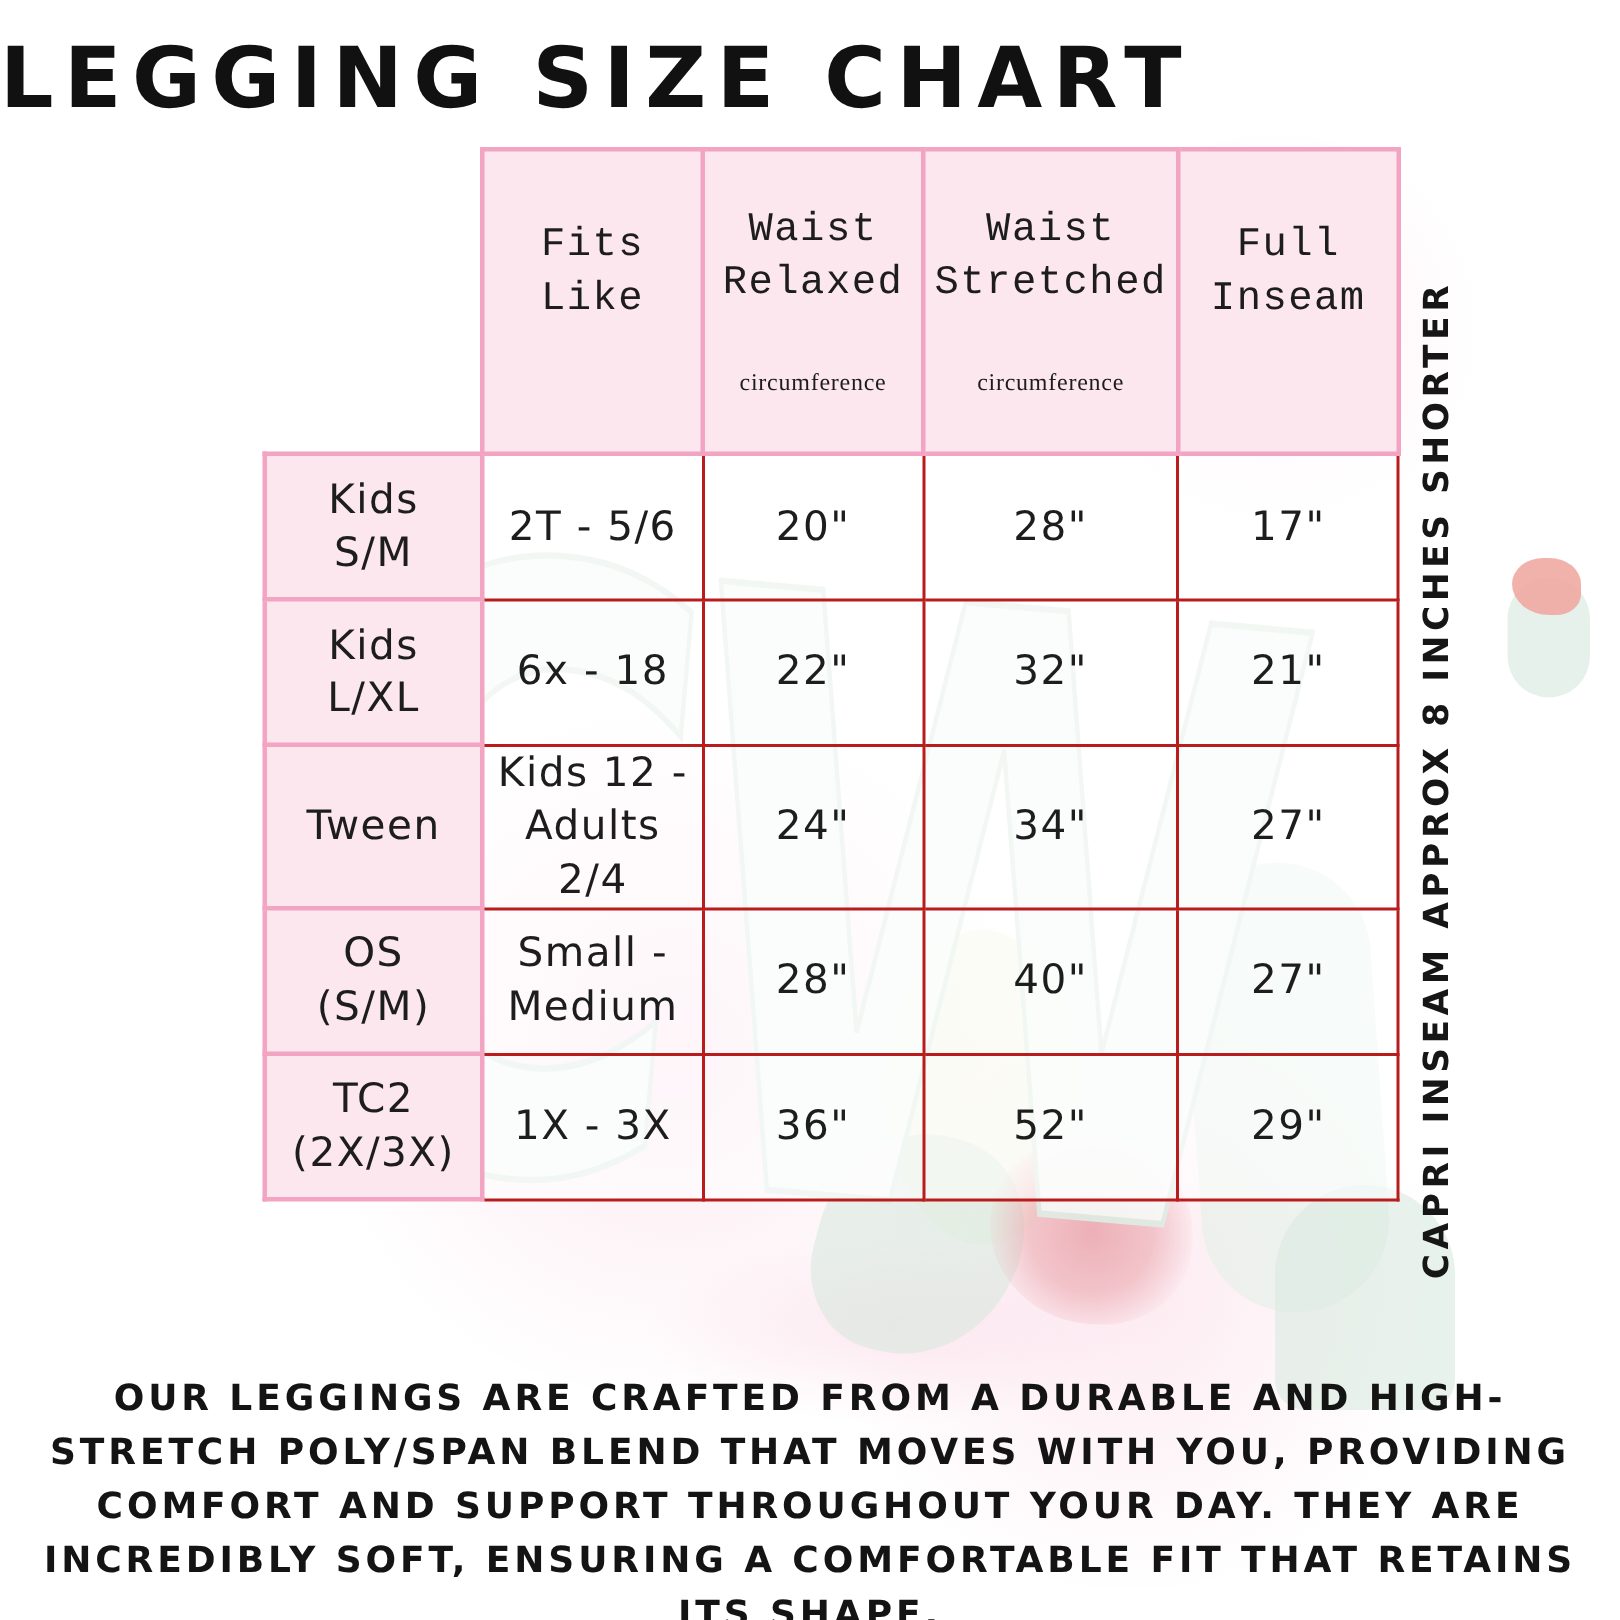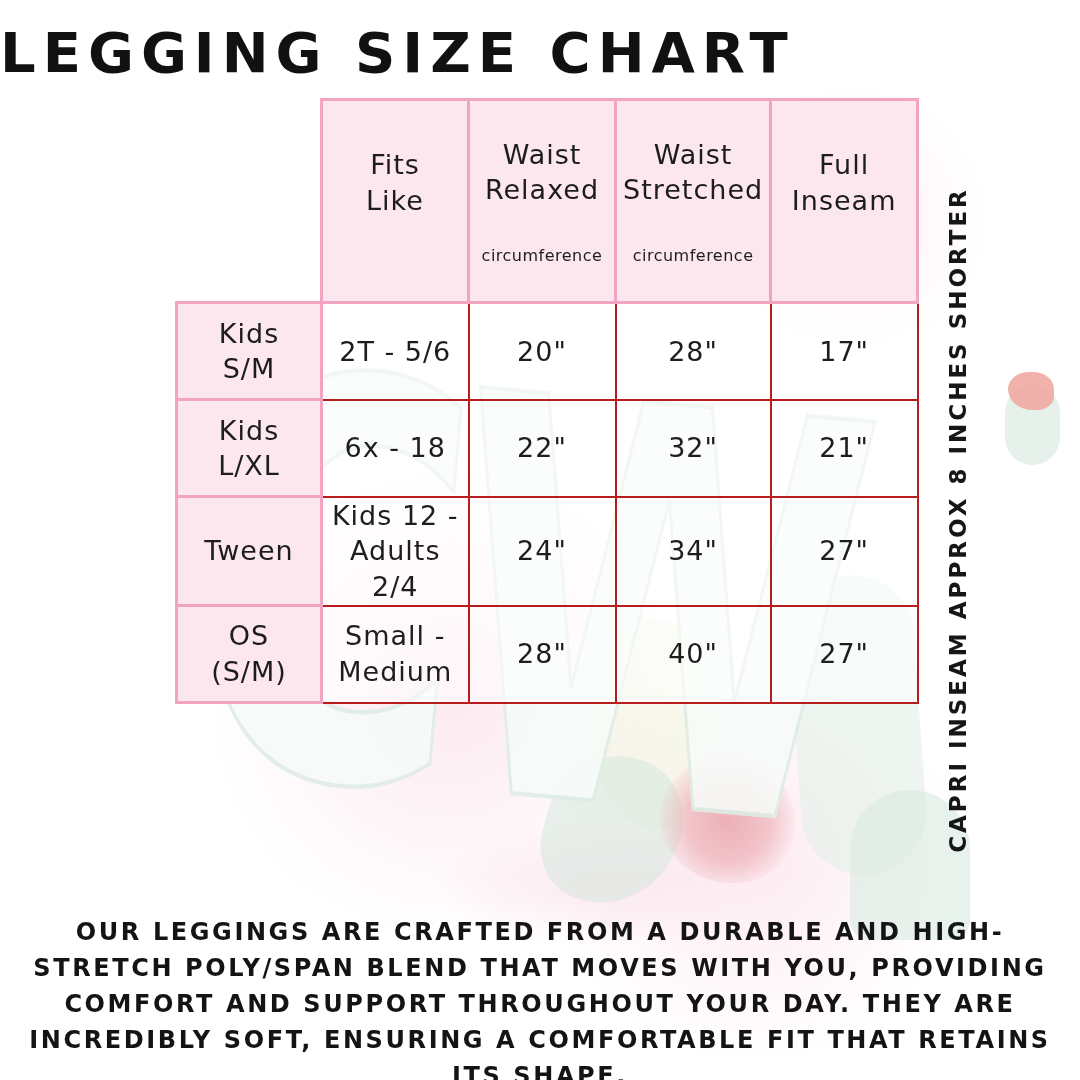--- a/index.html
+++ b/index.html
@@ -57,22 +57,22 @@
   .size-table td, .size-table th {
     padding:0 6px; text-align:center; vertical-align:middle;
     font-size:27px; font-weight:400; letter-spacing:1px; line-height:1.32;
     white-space:pre-line; color:#1d1d1d;
   }
   tr.header-row { height:98px; }
   tr.body-row { height:97px; }
   .corner { border:none; background:transparent; }
   .pink { background:#fce7ef; border:3px solid #f2a4c2; }
   .data { background:rgba(255,255,255,0.55); border:2px solid #b91c1c; }
-  .h-label { display:block; }
-  .h-note { display:block; font-size:16px; letter-spacing:.5px; margin-top:1px; min-height:0; }
+  .h-label { display:block;font-family:Liberation Mono, monospace; }
+  .h-note { display:block; font-size:16px; letter-spacing:.5px; margin-top:1px; min-height:0;font-family:Liberation Serif, serif; }
 
   
   .side-note {
     position:absolute; left:958px; top:520px; z-index:1;
     transform:translate(-50%,-50%) rotate(-90deg);
     white-space:nowrap; font-size:23px; font-weight:700; letter-spacing:3px; color:#161616;
   }
 
   
   .footer-text {
@@ -164,20 +164,28 @@
     </tr>
     <tr class="body-row">
       <th class="pink">OS
 (S/M)</th>
       <td class="data">Small -
 Medium</td>
       <td class="data">28"</td>
       <td class="data">40"</td>
       <td class="data">27"</td>
     </tr>
+    <tr class="body-row">
+      <th class="pink">TC2
+(2X/3X)</th>
+      <td class="data">1X - 3X</td>
+      <td class="data">36"</td>
+      <td class="data">52"</td>
+      <td class="data">29"</td>
+    </tr>
   </tbody>
     </table>
 
   <div class="side-note">CAPRI INSEAM APPROX 8 INCHES SHORTER</div>
 
   <p class="footer-text">OUR LEGGINGS ARE CRAFTED FROM A DURABLE AND HIGH-STRETCH POLY/SPAN BLEND THAT MOVES WITH YOU, PROVIDING COMFORT AND SUPPORT THROUGHOUT YOUR DAY. THEY ARE INCREDIBLY SOFT, ENSURING A COMFORTABLE FIT THAT RETAINS ITS SHAPE.</p>
 
 </div>
 
 </body></html>

